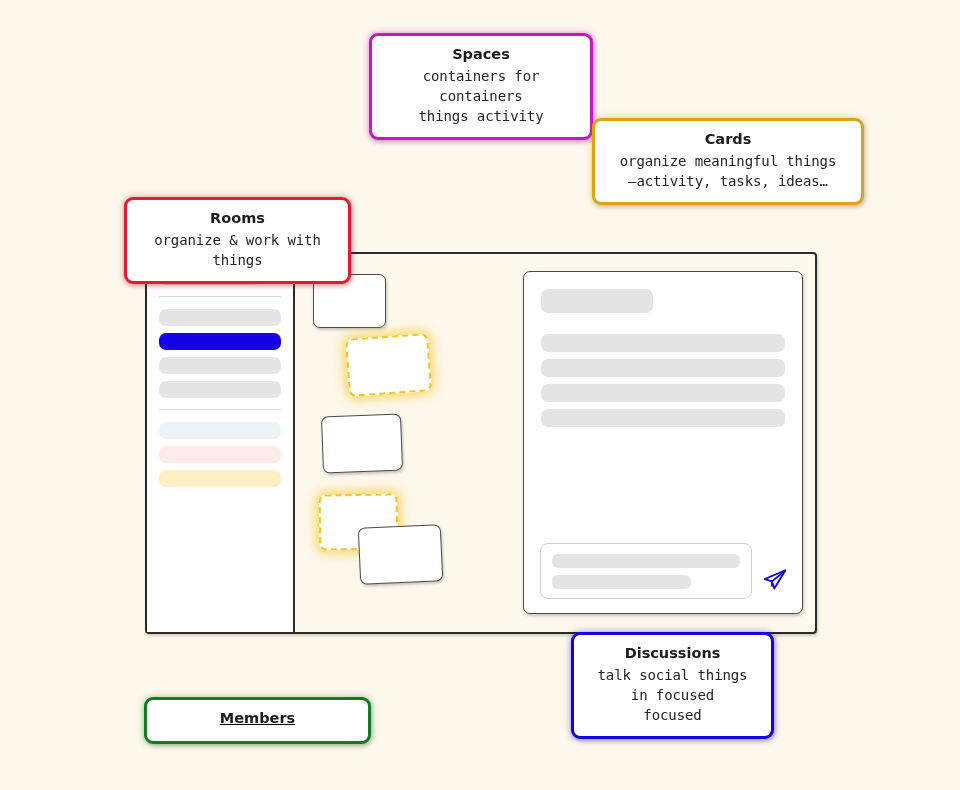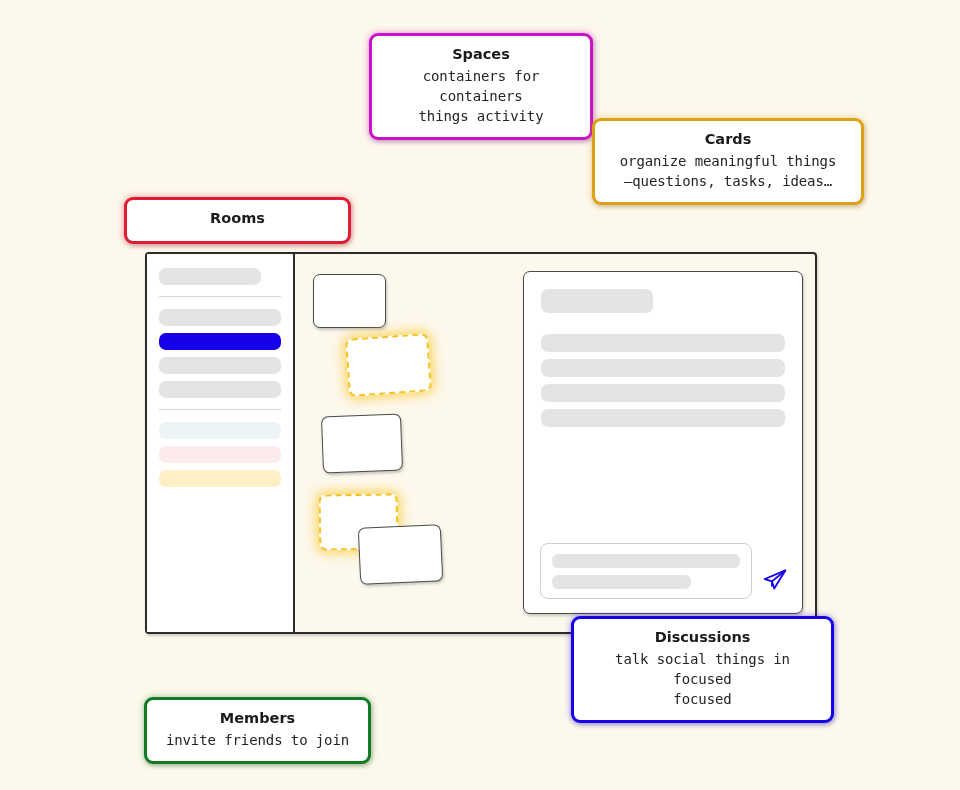--- a/index.html
+++ b/index.html
@@ -173,28 +173,29 @@
     left: 592px; top: 118px; width: 272px;
     border: 3.5px solid #dfa116;
     box-shadow: 0 0 6px 1px rgba(223,161,22,0.3), 1px 2px 4px rgba(0,0,0,0.2);
   }
   .callout-rooms {
     left: 124px; top: 197px; width: 227px;
     border: 3.5px solid #e01b33;
     box-shadow: 0 0 6px 1px rgba(224,27,51,0.32), 1px 2px 4px rgba(0,0,0,0.2);
   }
   .callout-discussions {
-    left: 571px; top: 616px; width: 263px;
+    left: 571px; top: 632px; width: 203px;
     border: 3.5px solid #1500e8;
     box-shadow: 0 0 6px 1px rgba(21,0,232,0.32), 1px 2px 4px rgba(0,0,0,0.2);
   }
   .callout-members {
     left: 144px; top: 697px; width: 227px;
     border: 3.5px solid #127a22;
     box-shadow: 0 0 6px 1px rgba(18,122,34,0.28), 1px 2px 4px rgba(0,0,0,0.2);
+    text-decoration: underline;
   }
 </style>
 </head>
 <body>
 
 <div class="stage">
 
   <div class="app-window">
 
     <div class="sidebar">
@@ -242,31 +243,31 @@
 
   <div class="callout callout-spaces">
     <div class="c-title">Spaces</div>
     <div class="c-body">containers for containers</div>
     <div class="c-body">things activity</div>
   </div>
 
   <div class="callout callout-cards">
     <div class="c-title">Cards</div>
     <div class="c-body">organize meaningful things</div>
-    <div class="c-body">—questions, tasks, ideas…</div>
+    <div class="c-body">—activity, tasks, ideas…</div>
   </div>
 
   <div class="callout callout-rooms">
     <div class="c-title">Rooms</div>
+    <div class="c-body">organize &amp; work with things</div>
   </div>
 
   <div class="callout callout-discussions">
     <div class="c-title">Discussions</div>
     <div class="c-body">talk social things in focused</div>
     <div class="c-body">focused</div>
   </div>
 
   <div class="callout callout-members">
     <div class="c-title">Members</div>
-    <div class="c-body">invite friends to join</div>
   </div>
 
 </div>
 
 </body></html>

